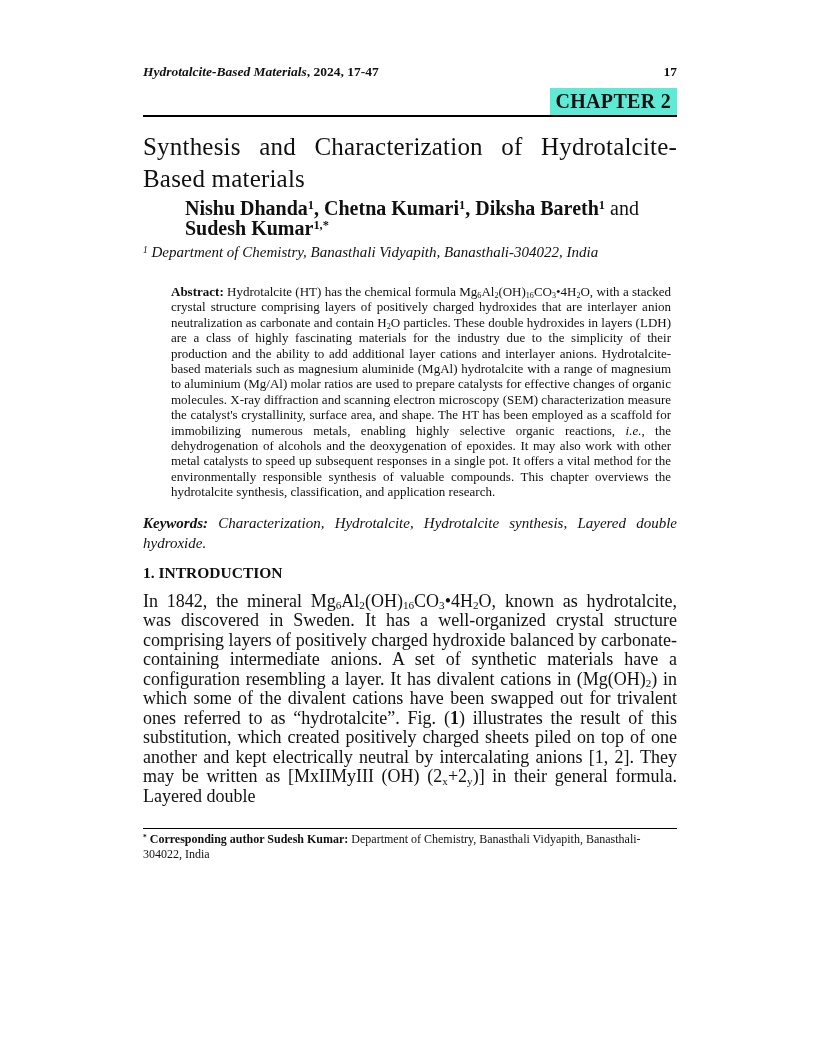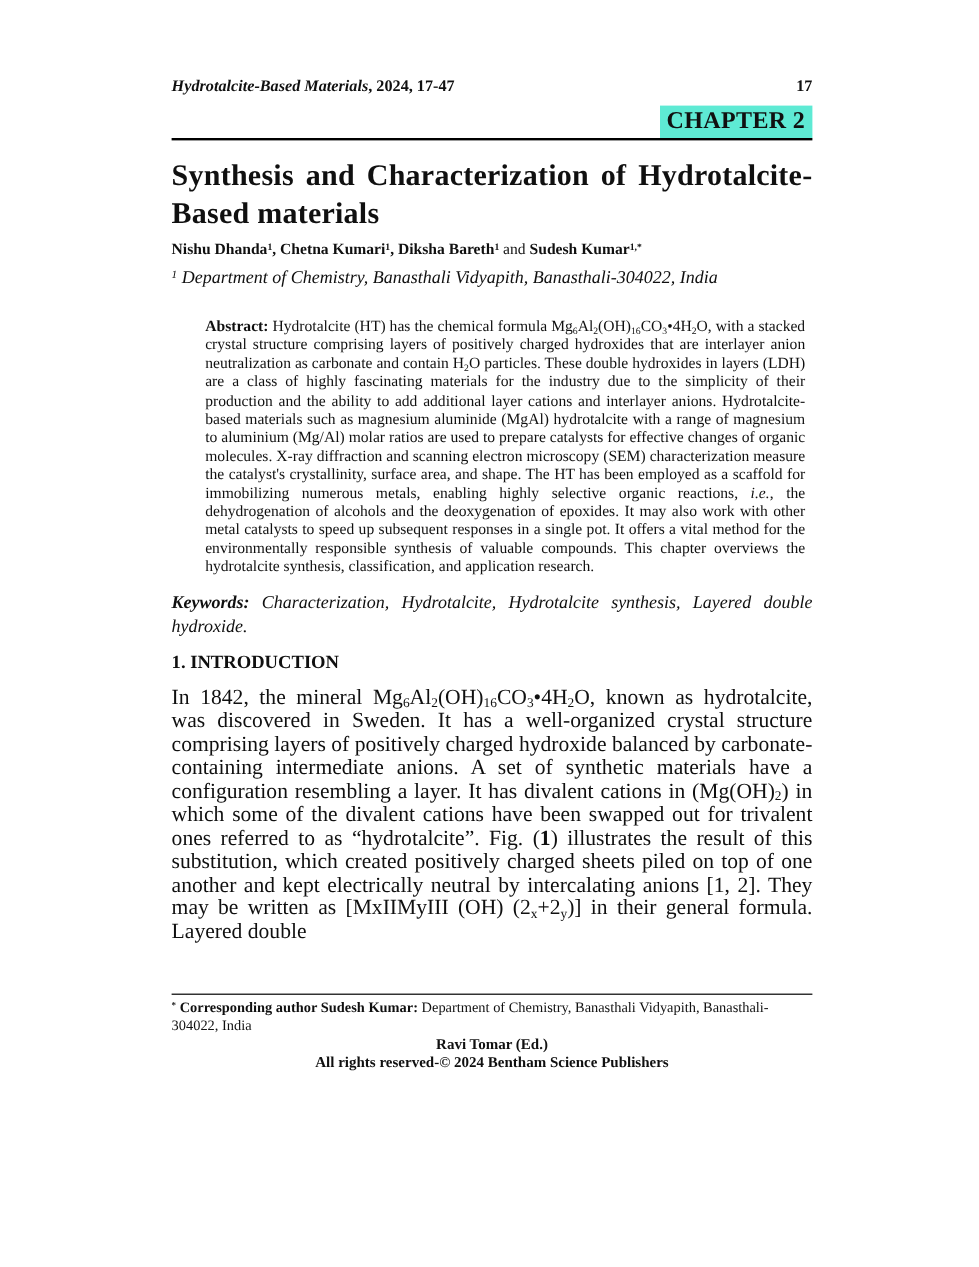--- a/index.html
+++ b/index.html
@@ -15,24 +15,24 @@
     font-size: 13.5px; line-height: 16px; }
   .running-head { font-weight: bold; }
   .page-number { position: absolute; right: 0; bottom: 0; font-weight: bold; }
 
   .chapter-row { margin-top: 8px; text-align: right; }
   .chapter-badge { display: inline-block; font-size: 20px; font-weight: bold;
     line-height: 23px; padding: 2px 6px; letter-spacing: 0.3px; }
 
   .head-rule { border-top: 2.5px solid #000; height: 0; }
 
-  .article-title { margin: 14px 0 0 0; font-size: 25px; font-weight: bold;
+  .article-title { margin: 14px 0 0 0; font-size: 25px; font-weight: normal;
     line-height: 32px; text-align: justify; letter-spacing: 0.2px; }
 
-  .authors { margin-top: 3px; font-size: 13px; line-height: 20px; }
+  .authors { margin-top: 3px; font-size: 20px; line-height: 20px; margin-left: 42px; }
   .affiliation { margin-top: 6px; font-size: 15px; line-height: 17px; font-style: italic; }
 
   .abstract { margin: 23px 6px 0 28px; font-size: 13px; line-height: 15.4px;
     text-align: justify; }
 
   .keywords { margin-top: 13px; font-size: 15px; line-height: 20px; text-align: justify; font-style: italic; }
 
   .section-heading { margin: 10px 0 0 0; font-size: 15.5px; font-weight: bold;
     line-height: 19px; }
 
@@ -81,17 +81,13 @@
     <h2 class="section-heading">1. INTRODUCTION</h2>
 
     <div class="body-para"><span>In 1842, the mineral Mg</span><sub>6</sub><span>Al</span><sub>2</sub><span>(OH)</span><sub>16</sub><span>CO</span><sub>3</sub><span>•4H</span><sub>2</sub><span>O, known as hydrotalcite, was discovered in Sweden. It has a well-organized crystal structure comprising layers of positively charged hydroxide balanced by carbonate-containing intermediate anions. A set of synthetic materials have a configuration resembling a layer. It has divalent cations in (Mg(OH)</span><sub>2</sub><span>) in which some of the divalent cations have been swapped out for trivalent ones referred to as “hydrotalcite”. Fig. (</span><span style="font-weight: bold;">1</span><span>) illustrates the result of this substitution, which created positively charged sheets piled on top of one another and kept electrically neutral by intercalating anions [1, 2]. They may be written as [MxIIMyIII (OH) (2</span><sub>x</sub><span>+2</span><sub>y</sub><span>)] in their general formula. Layered double</span></div>
   </div>
 
   <div class="footnote-block">
     <div class="footnote-rule"></div>
     <div class="footnote-line"><sup style="font-weight: bold;">*</sup><span style="font-weight: bold;"> Corresponding author Sudesh Kumar: </span><span>Department of Chemistry, Banasthali Vidyapith, Banasthali-304022, India</span></div>
   </div>
 
-  <div class="page-footer">
-    <div>Ravi Tomar (Ed.)</div>
-    <div>All rights reserved-© 2024 Bentham Science Publishers</div>
-  </div>
 </div>
 
 </body></html>

